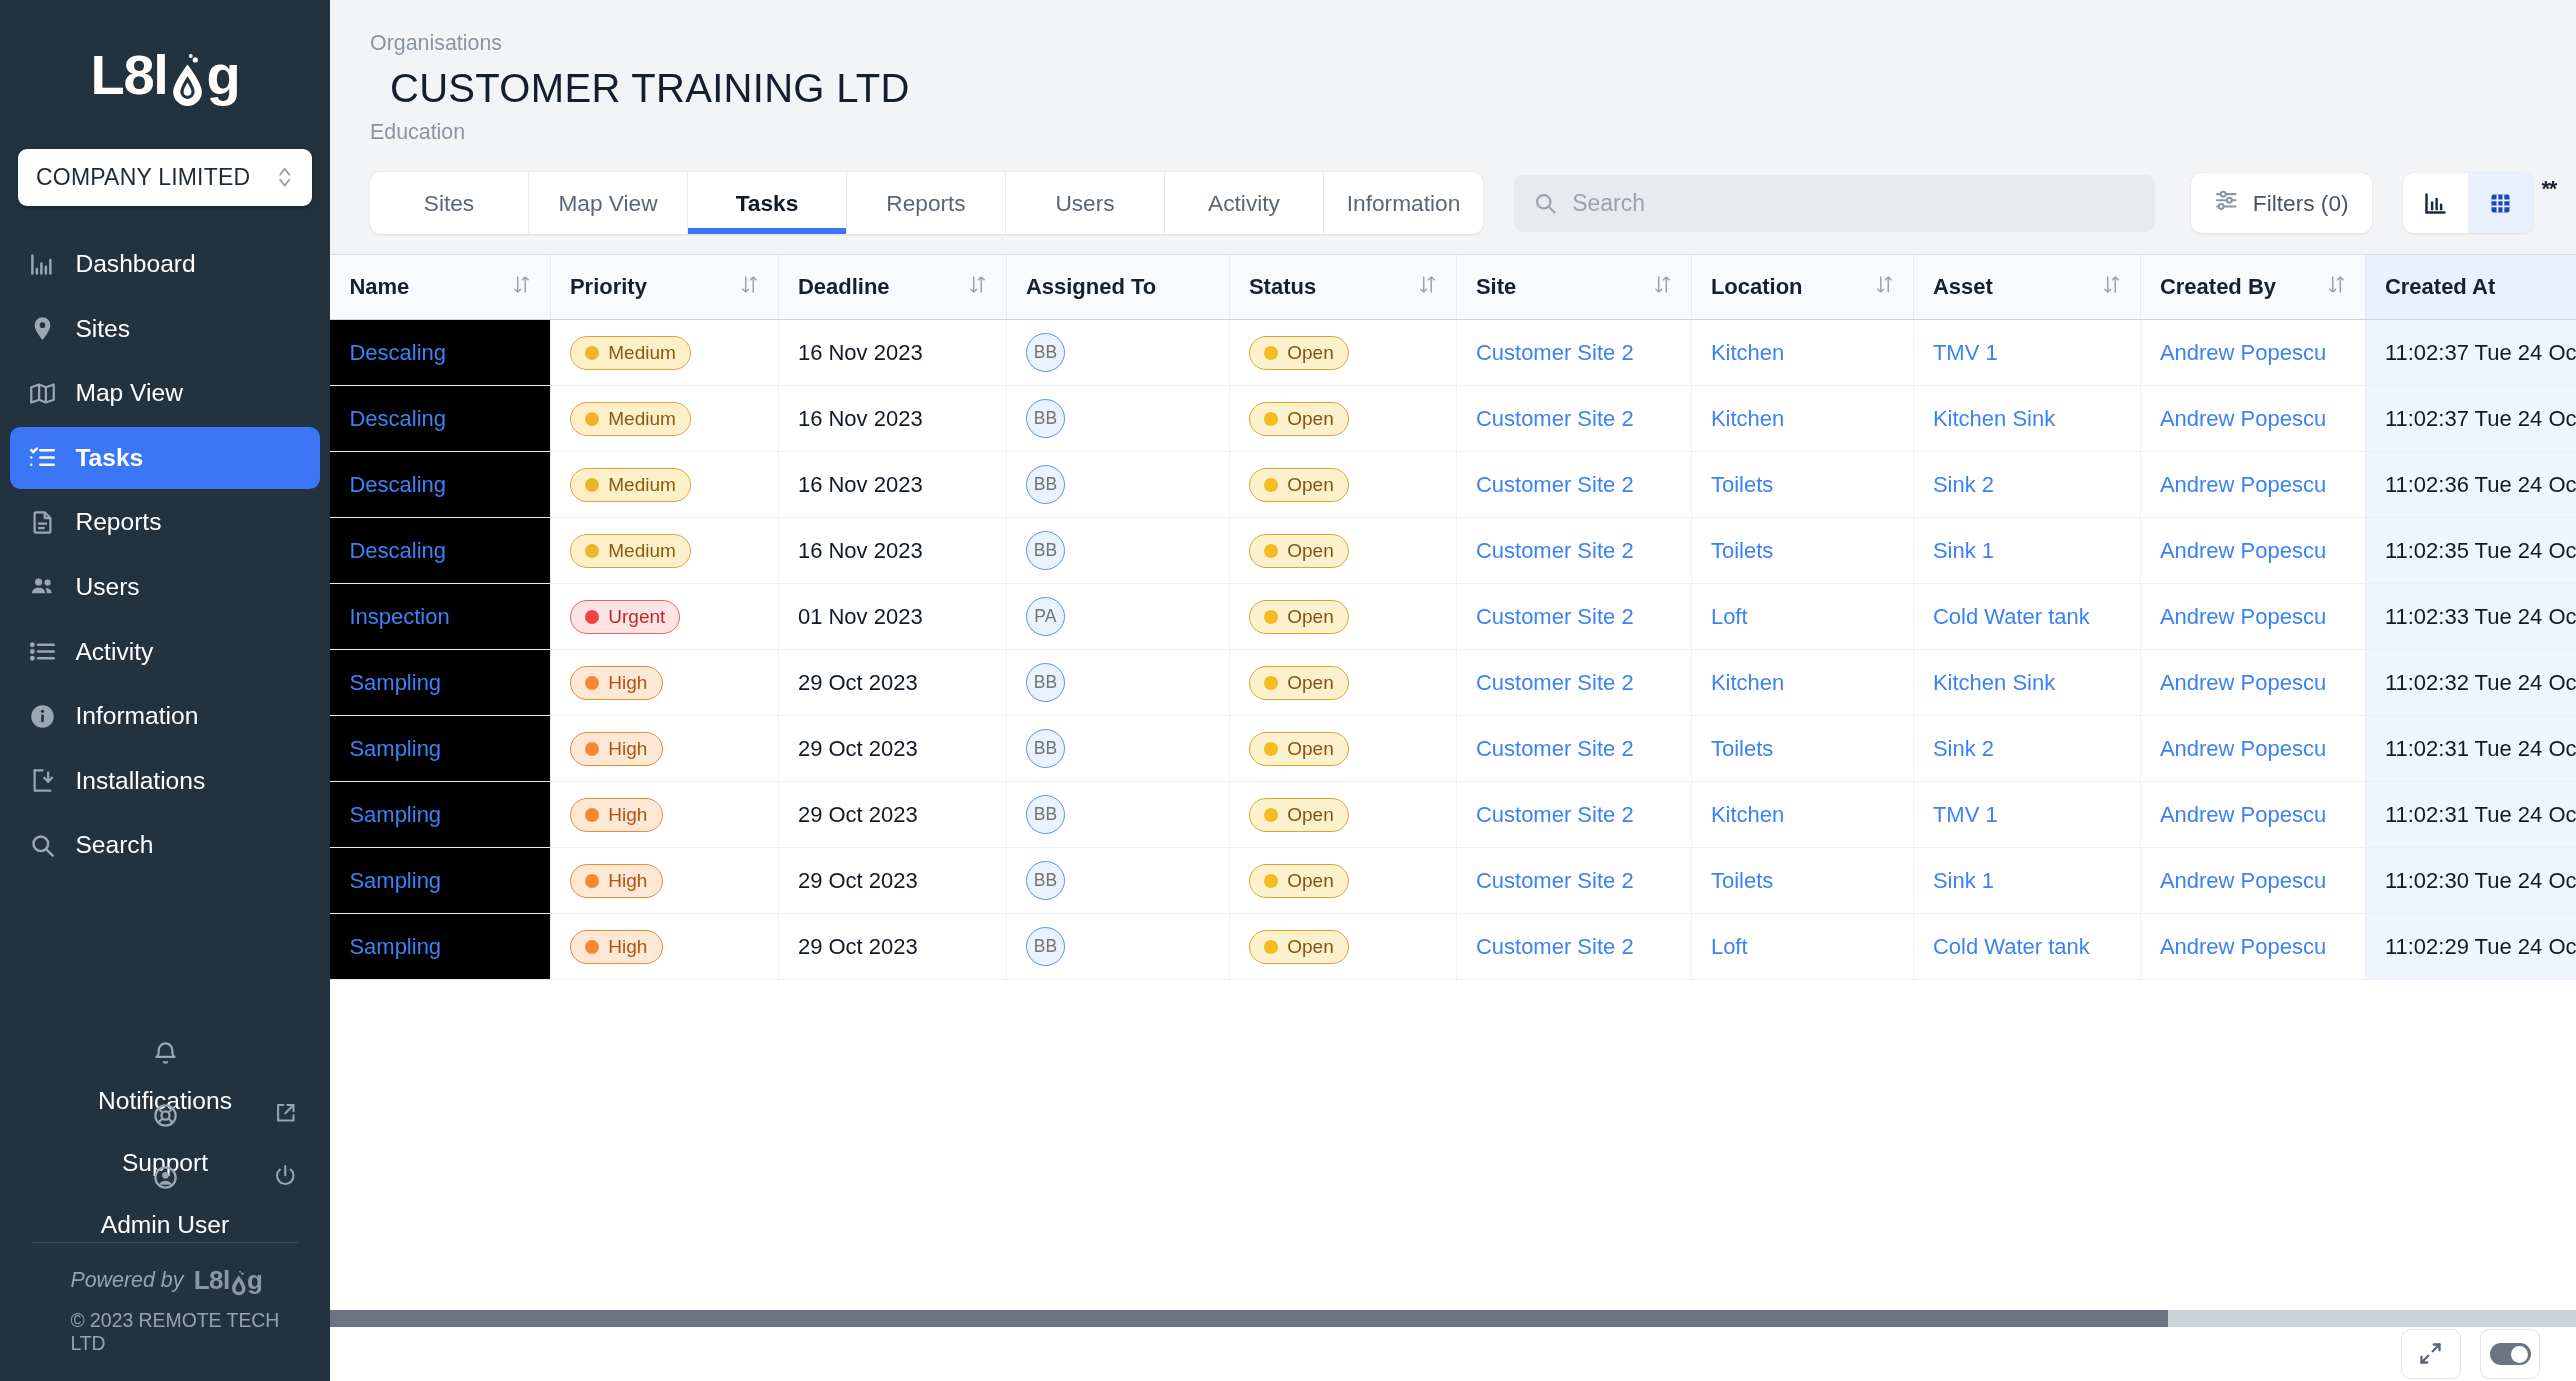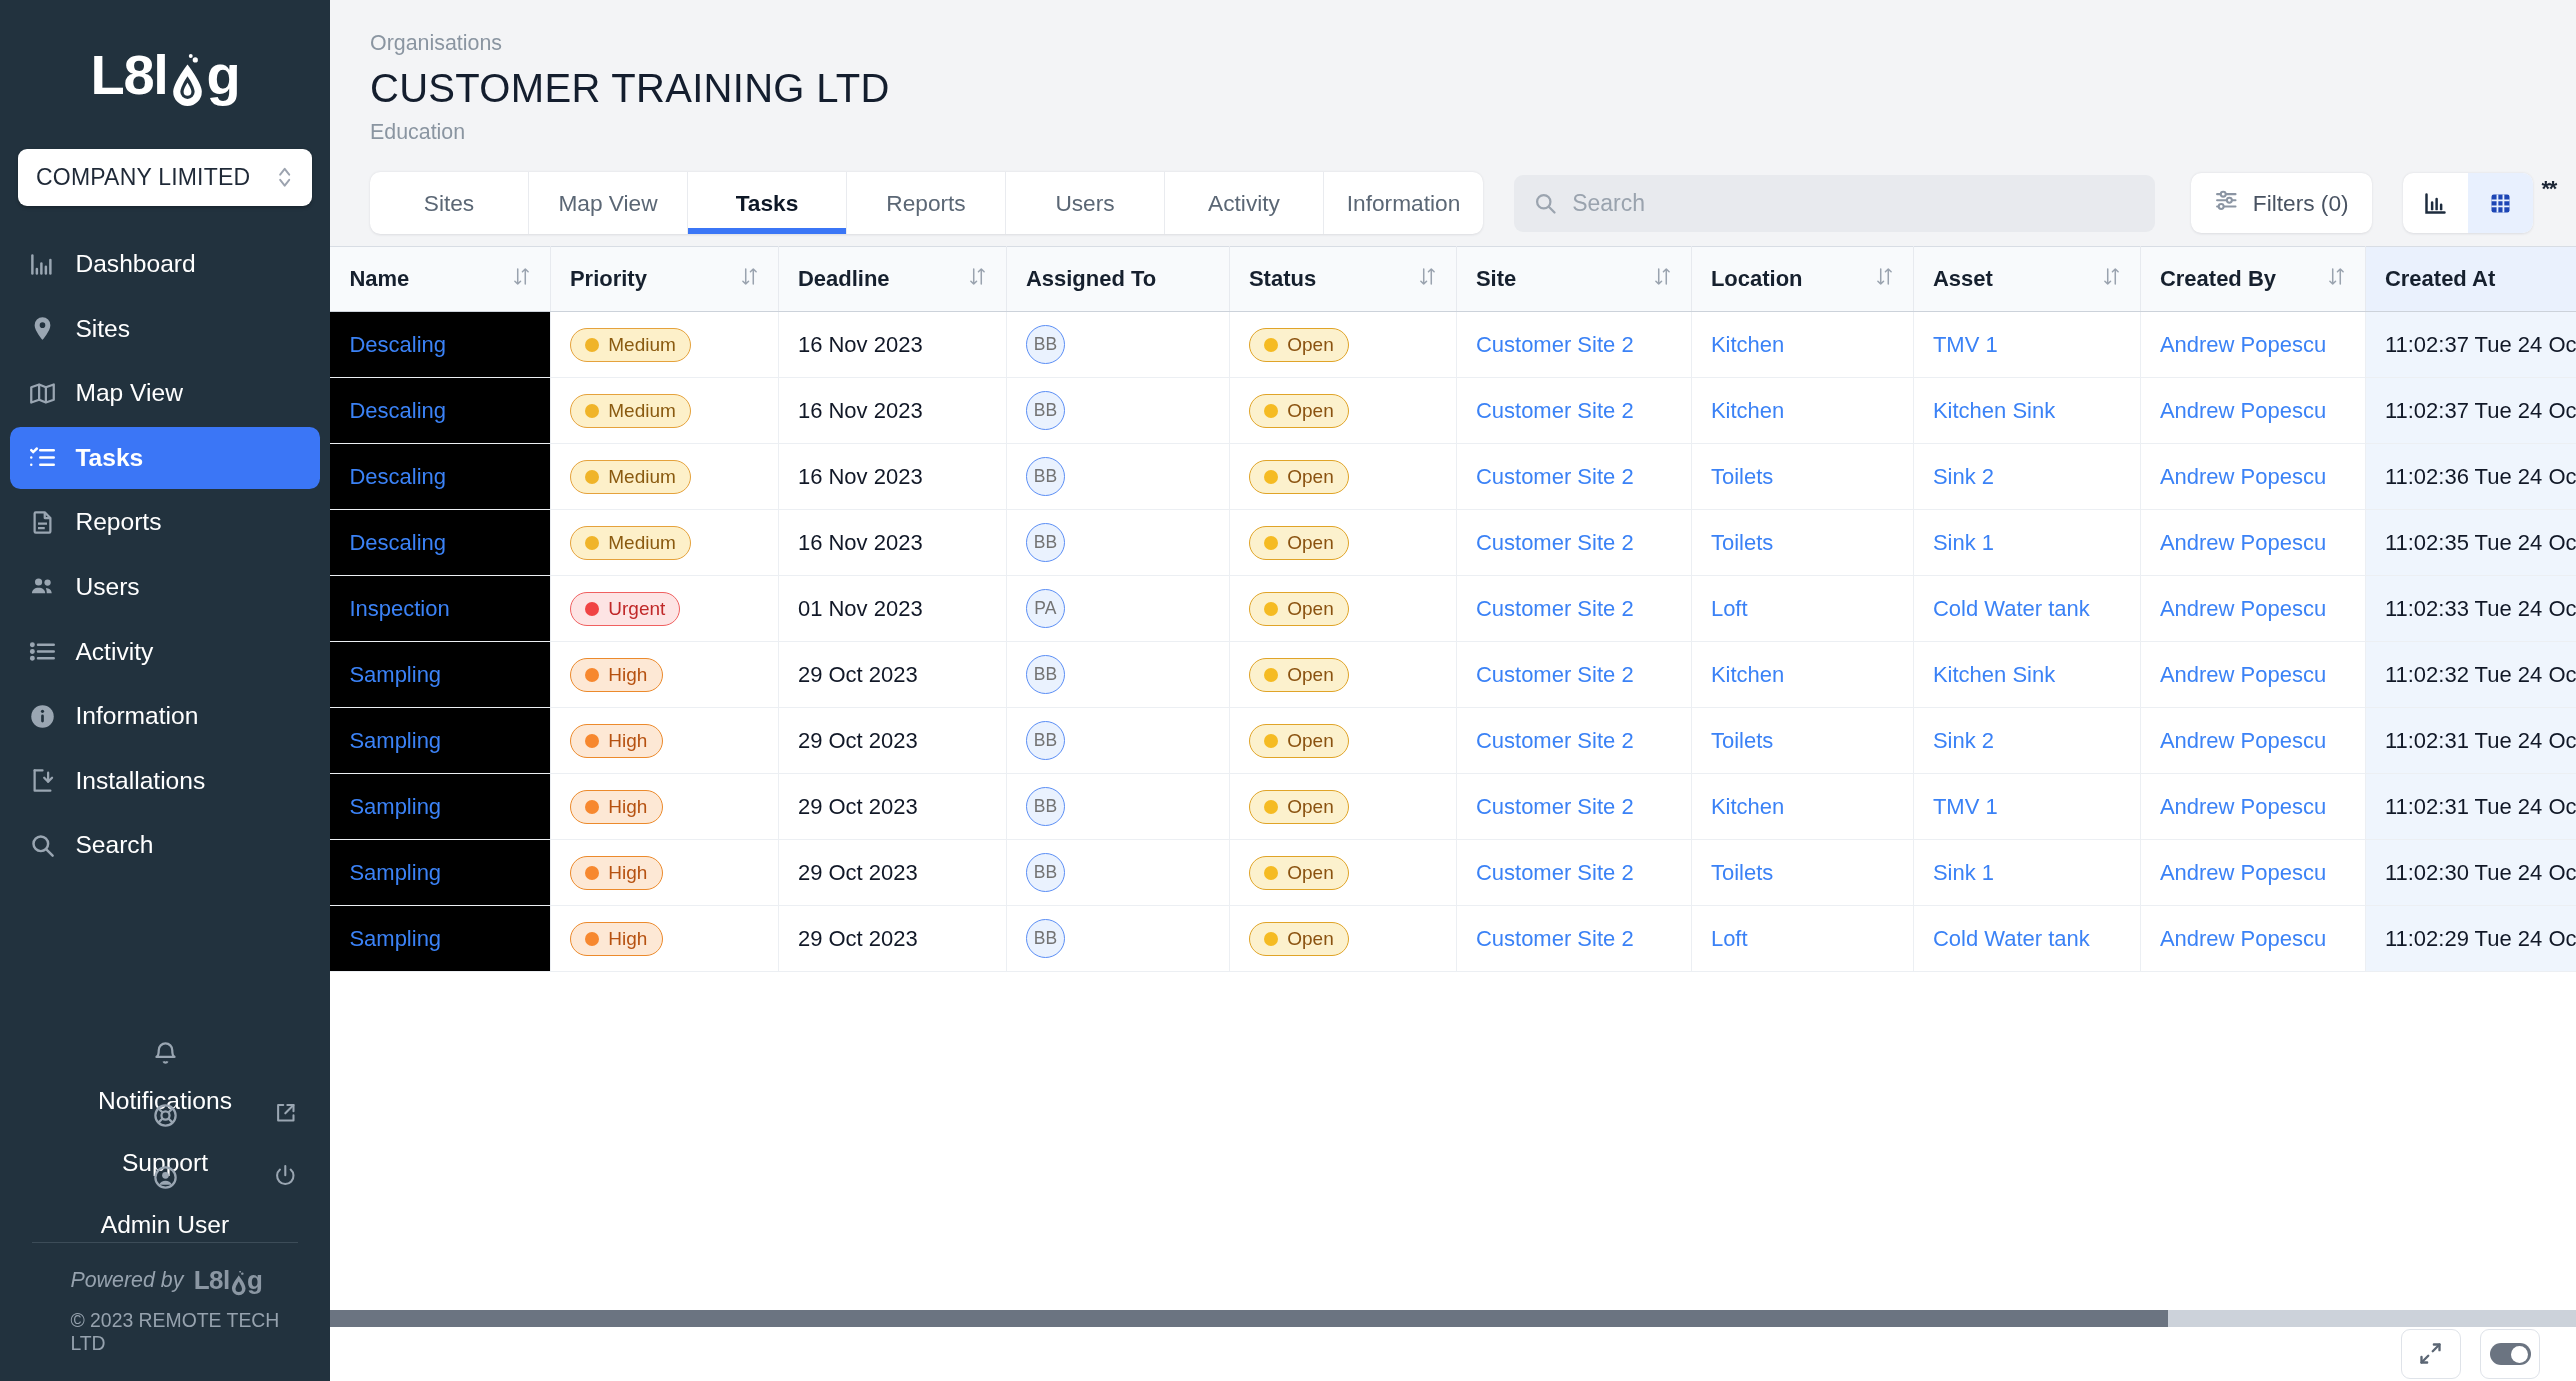--- a/index.html
+++ b/index.html
@@ -51,21 +51,21 @@
   .powered .pw-logo { font-style:normal; font-weight:700; font-size:26px; color:#8b97a3; letter-spacing:-0.6px; display:flex; align-items:baseline; }
   .powered .pw-logo .drop2 { position:relative; display:inline-block; width:17.5px; }
   .powered .pw-logo .drop2 svg { position:absolute; left:0; top:-18px; }
   .copyright { padding:13px 0 26px 60px; color:#96a2ae; font-size:19.4px; }
 
   
   .main { flex:1; height:1381px; background:#f3f4f6; display:flex; flex-direction:column; position:relative; overflow:hidden; }
 
   .page-head { padding:31px 0 0 40px; }
   .breadcrumb { font-size:21.4px; color:#8a95a1; margin-bottom:10.4px; }
-  .page-title { font-size:40px; font-weight:400; color:#141e2e; letter-spacing:0.3px; line-height:1.12; }
+  .page-title { font-size:40px; font-weight:400; color:#141e2e; letter-spacing:0.3px; line-height:1.12;margin-left:20px; }
   .page-sub { font-size:21.4px; color:#8a95a1; margin-top:9px; }
 
   .toolbar { display:flex; align-items:center; padding:27px 0 0 40px; }
   .tabs {
     display:flex; background:#ffffff; border-radius:10.4px;
     box-shadow:0 0.6px 2.6px rgba(16,24,40,.10); overflow:hidden; height:62px;
   }
   .tab {
     display:flex; align-items:center; justify-content:center;
     min-width:159px; padding:0 22px; font-size:22.7px; color:#5b6775;
@@ -95,21 +95,21 @@
 
   .view-toggle {
     margin-left:31px; height:60px; background:#fff; border-radius:10.4px;
     display:flex; overflow:hidden; box-shadow:0 0.6px 2.6px rgba(16,24,40,.10);
   }
   .view-btn { width:65px; display:flex; align-items:center; justify-content:center; cursor:pointer; color:#1d2b3d; }
   .view-btn.active { background:#e8f0fe; color:#1d46b5; }
   .corner-mark { margin-left:9px; color:#1a2434; font-size:22px; font-weight:700; letter-spacing:-1.3px; align-self:flex-start; margin-top:3.9px; }
 
   
-  .table-area { margin-top:12px; flex:1; background:#ffffff; position:relative; overflow:hidden; }
+  .table-area { margin-top:20px; flex:1; background:#ffffff; position:relative; overflow:hidden; }
   table { border-collapse:collapse; table-layout:fixed; width:2673px; }
   thead th {
     height:65px; background:#f8fafc; text-align:left;
     font-size:22px; font-weight:700; color:#16202e;
     padding:0 19.4px; border-right:1.3px solid #e7eaef;
     border-top:1.3px solid #d8dde4; border-bottom:1.9px solid #ccd2da;
     white-space:nowrap; vertical-align:middle;
   }
   thead th .th-in { display:flex; align-items:center; justify-content:space-between; gap:9px; }
   thead th.sorted-col { background:#eaf1fd; }

